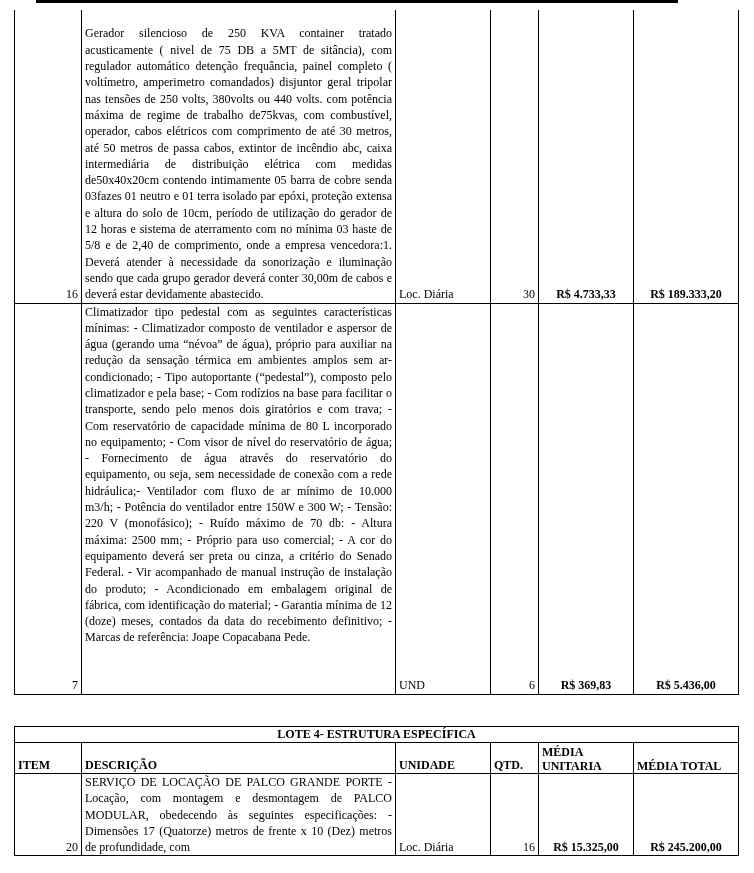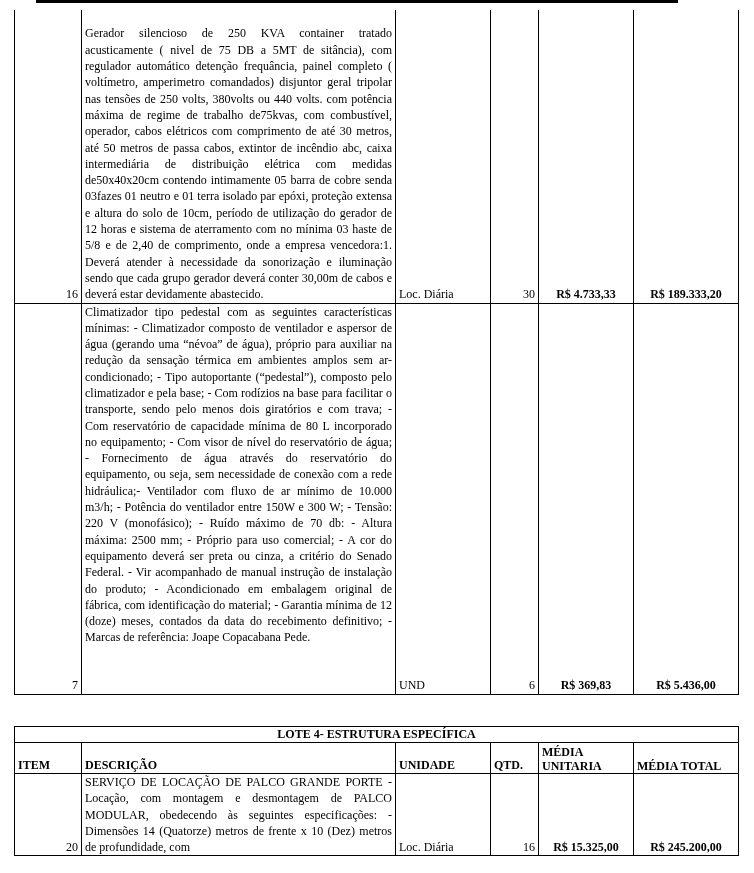--- a/index.html
+++ b/index.html
@@ -71,20 +71,20 @@
     <tr style="height:31px">
       <td class="hdr">ITEM</td>
       <td class="hdr">DESCRIÇÃO</td>
       <td class="hdr">UNIDADE</td>
       <td class="hdr">QTD.</td>
       <td class="hdr" style="line-height:14px">MÉDIA UNITARIA</td>
       <td class="hdr" style="line-height:14px">MÉDIA TOTAL</td>
     </tr>
     <tr style="height:78px">
       <td class="num">20</td>
-      <td class="desc">SERVIÇO DE LOCAÇÃO DE PALCO GRANDE PORTE - Locação, com montagem e desmontagem de PALCO MODULAR, obedecendo às seguintes especificações: - Dimensões 14 (Quatorze) metros de frente x 10 (Dez) metros de profundidade, com</td>
+      <td class="desc">SERVIÇO DE LOCAÇÃO DE PALCO GRANDE PORTE - Locação, com montagem e desmontagem de PALCO MODULAR, obedecendo às seguintes especificações: - Dimensões 17 (Quatorze) metros de frente x 10 (Dez) metros de profundidade, com</td>
       <td>Loc. Diária</td>
       <td class="num">16</td>
       <td class="money">R$ 15.325,00</td>
       <td class="money">R$ 245.200,00</td>
     </tr>
   </tbody>
 </table>
 
 </body></html>

